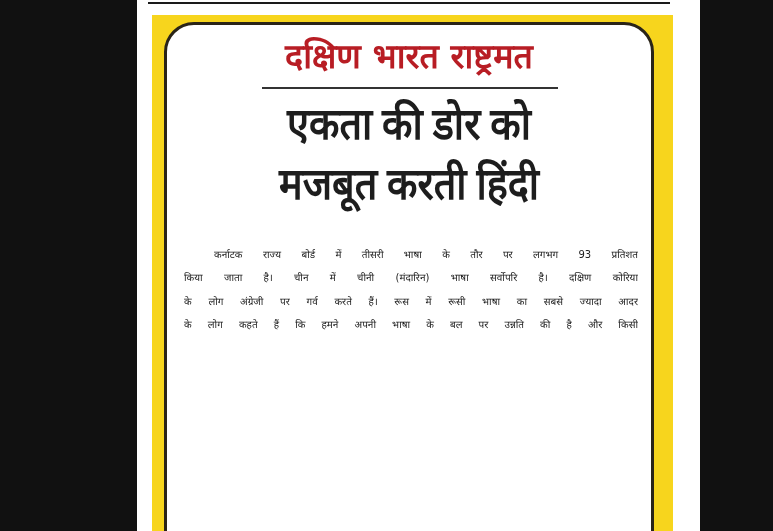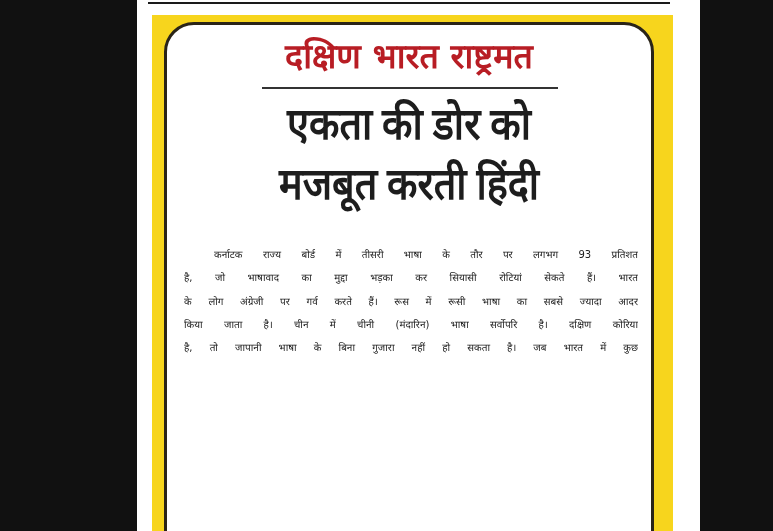--- a/index.html
+++ b/index.html
@@ -120,20 +120,19 @@
     </div>
     <div class="card">
       <div class="masthead">दक्षिण भारत राष्ट्रमत</div>
       <div class="masthead-rule"></div>
       <div class="headline">
         <span class="headline-line">एकता की डोर को</span>
         <span class="headline-line">मजबूत करती हिंदी</span>
       </div>
       <div class="body-text">
         <span class="body-line indent">कर्नाटक राज्य बोर्ड में तीसरी भाषा के तौर पर लगभग 93 प्रतिशत</span>
-        <span class="body-line">है, जो भाषावाद का मुद्दा भड़का कर सियासी रोटियां सेकते हैं। भारत</span>
+        <span class="body-line">किया जाता है। चीन में चीनी (मंदारिन) भाषा सर्वोपरि है। दक्षिण कोरिया</span>
         <span class="body-line">के लोग अंग्रेजी पर गर्व करते हैं। रूस में रूसी भाषा का सबसे ज्यादा आदर</span>
-        <span class="body-line">किया जाता है। चीन में चीनी (मंदारिन) भाषा सर्वोपरि है। दक्षिण कोरिया</span>
-        <span class="body-line">है, तो जापानी भाषा के बिना गुजारा नहीं हो सकता है। जब भारत में कुछ</span>
+        <span class="body-line">के लोग कहते हैं कि हमने अपनी भाषा के बल पर उन्नति की है और किसी</span>
       </div>
     </div>
   </div>
 </div>
 
 </body></html>

